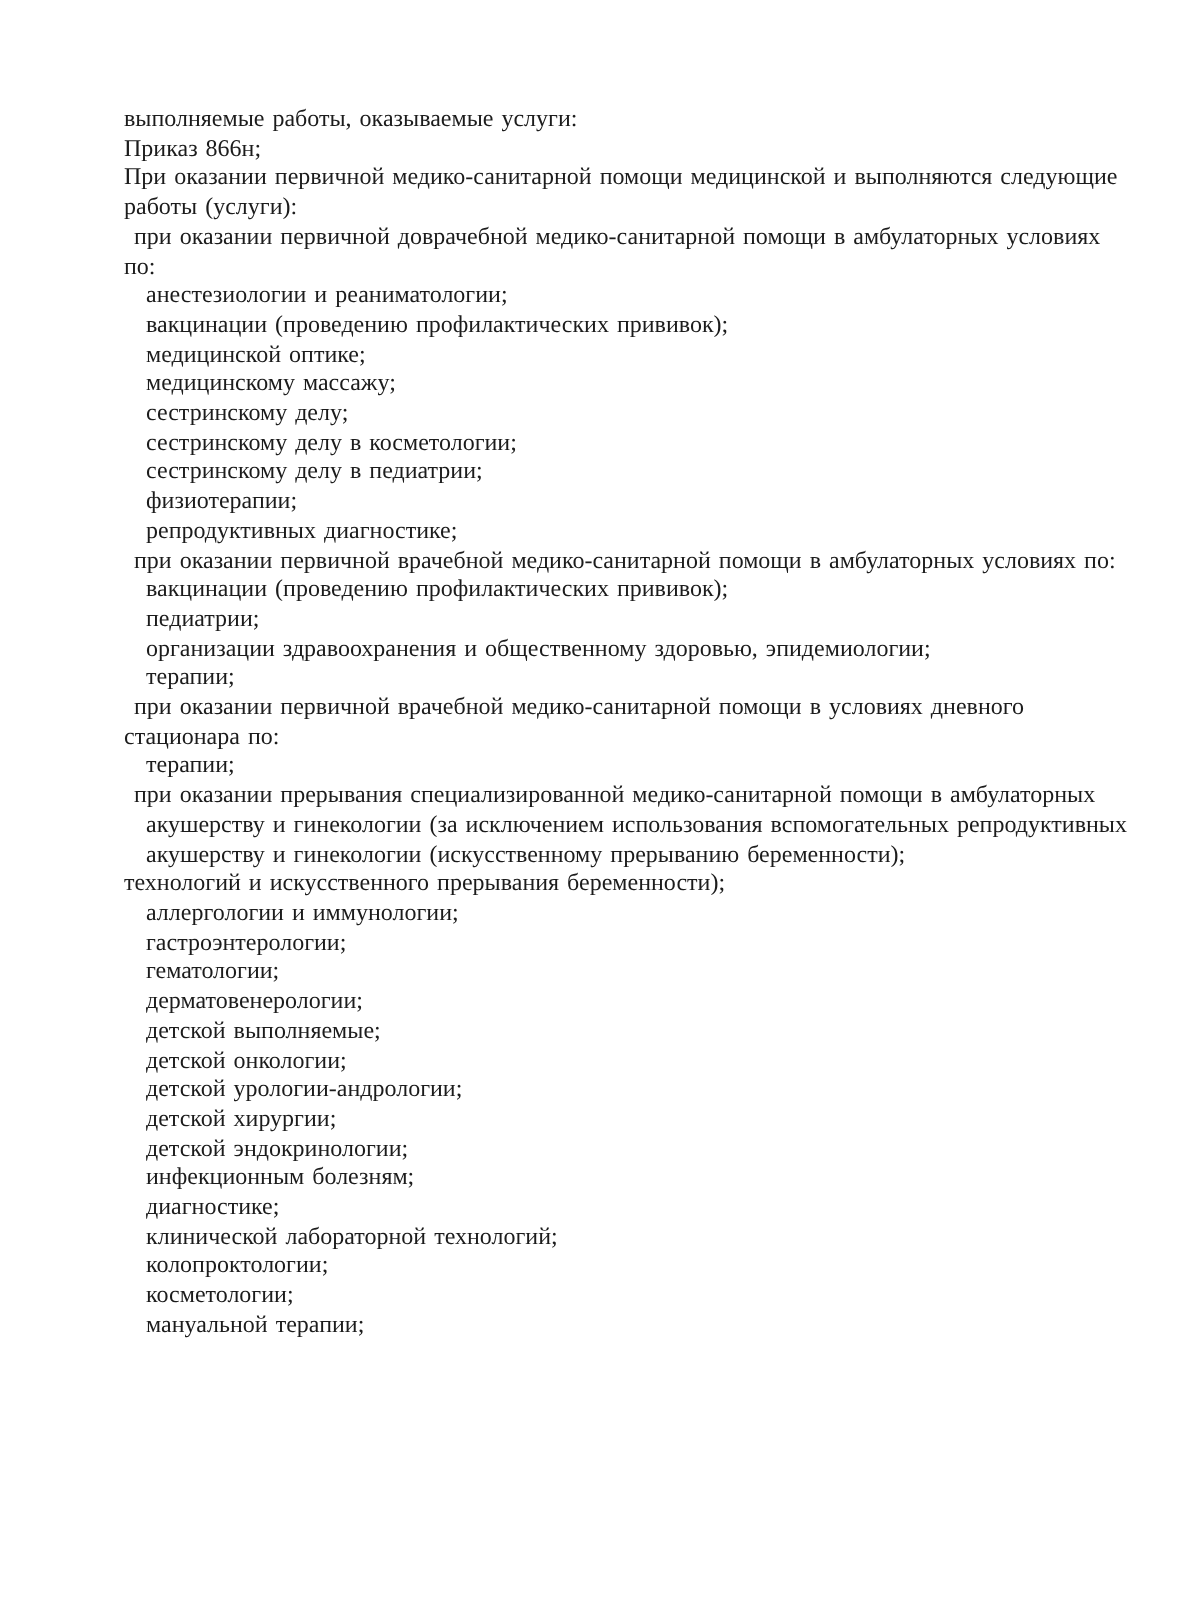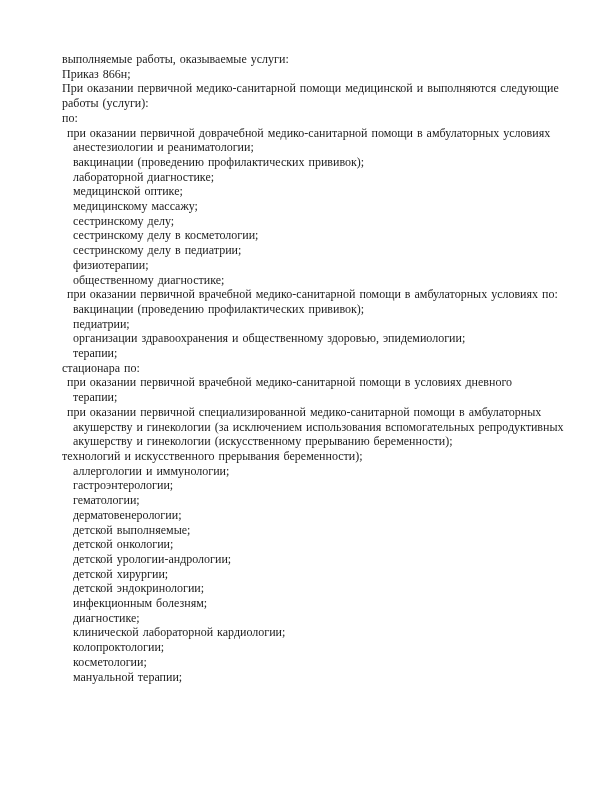--- a/index.html
+++ b/index.html
@@ -32,53 +32,52 @@
 </style>
 </head>
 <body style="background: rgb(255, 255, 255);">
 
 <div class="doc-page" style="color: rgb(28, 28, 28);">
   <div>
       <div class="line indent-0">выполняемые работы, оказываемые услуги:</div>
       <div class="line indent-0">Приказ 866н;</div>
       <div class="line indent-0">При оказании первичной медико-санитарной помощи медицинской и выполняются следующие</div>
       <div class="line indent-0">работы (услуги):</div>
+      <div class="line indent-1">при оказании первичной доврачебной медико-санитарной помощи в амбулаторных условиях</div>
       <div class="line indent-0">по:</div>
-      <div class="line indent-1">при оказании первичной доврачебной медико-санитарной помощи в амбулаторных условиях</div>
       <div class="line indent-2">анестезиологии и реаниматологии;</div>
       <div class="line indent-2">вакцинации (проведению профилактических прививок);</div>
-      <div class="line indent-2">лабораторной диагностике;</div>
       <div class="line indent-2">медицинской оптике;</div>
       <div class="line indent-2">медицинскому массажу;</div>
       <div class="line indent-2">сестринскому делу;</div>
       <div class="line indent-2">сестринскому делу в косметологии;</div>
       <div class="line indent-2">сестринскому делу в педиатрии;</div>
       <div class="line indent-2">физиотерапии;</div>
-      <div class="line indent-2">общественному диагностике;</div>
+      <div class="line indent-2">репродуктивных диагностике;</div>
       <div class="line indent-1">при оказании первичной врачебной медико-санитарной помощи в амбулаторных условиях по:</div>
       <div class="line indent-2">вакцинации (проведению профилактических прививок);</div>
       <div class="line indent-2">педиатрии;</div>
       <div class="line indent-2">организации здравоохранения и общественному здоровью, эпидемиологии;</div>
       <div class="line indent-2">терапии;</div>
+      <div class="line indent-1">при оказании первичной врачебной медико-санитарной помощи в условиях дневного</div>
       <div class="line indent-0">стационара по:</div>
-      <div class="line indent-1">при оказании первичной врачебной медико-санитарной помощи в условиях дневного</div>
       <div class="line indent-2">терапии;</div>
-      <div class="line indent-1">при оказании первичной специализированной медико-санитарной помощи в амбулаторных</div>
+      <div class="line indent-1">при оказании прерывания специализированной медико-санитарной помощи в амбулаторных</div>
       <div class="line indent-2">акушерству и гинекологии (за исключением использования вспомогательных репродуктивных</div>
       <div class="line indent-2">акушерству и гинекологии (искусственному прерыванию беременности);</div>
       <div class="line indent-0">технологий и искусственного прерывания беременности);</div>
       <div class="line indent-2">аллергологии и иммунологии;</div>
       <div class="line indent-2">гастроэнтерологии;</div>
       <div class="line indent-2">гематологии;</div>
       <div class="line indent-2">дерматовенерологии;</div>
       <div class="line indent-2">детской выполняемые;</div>
       <div class="line indent-2">детской онкологии;</div>
       <div class="line indent-2">детской урологии-андрологии;</div>
       <div class="line indent-2">детской хирургии;</div>
       <div class="line indent-2">детской эндокринологии;</div>
       <div class="line indent-2">инфекционным болезням;</div>
       <div class="line indent-2">диагностике;</div>
-      <div class="line indent-2">клинической лабораторной кардиологии;</div>
+      <div class="line indent-2">клинической лабораторной технологий;</div>
       <div class="line indent-2">колопроктологии;</div>
       <div class="line indent-2">косметологии;</div>
       <div class="line indent-2">мануальной терапии;</div>
     </div>
 </div>
 
 </body></html>

